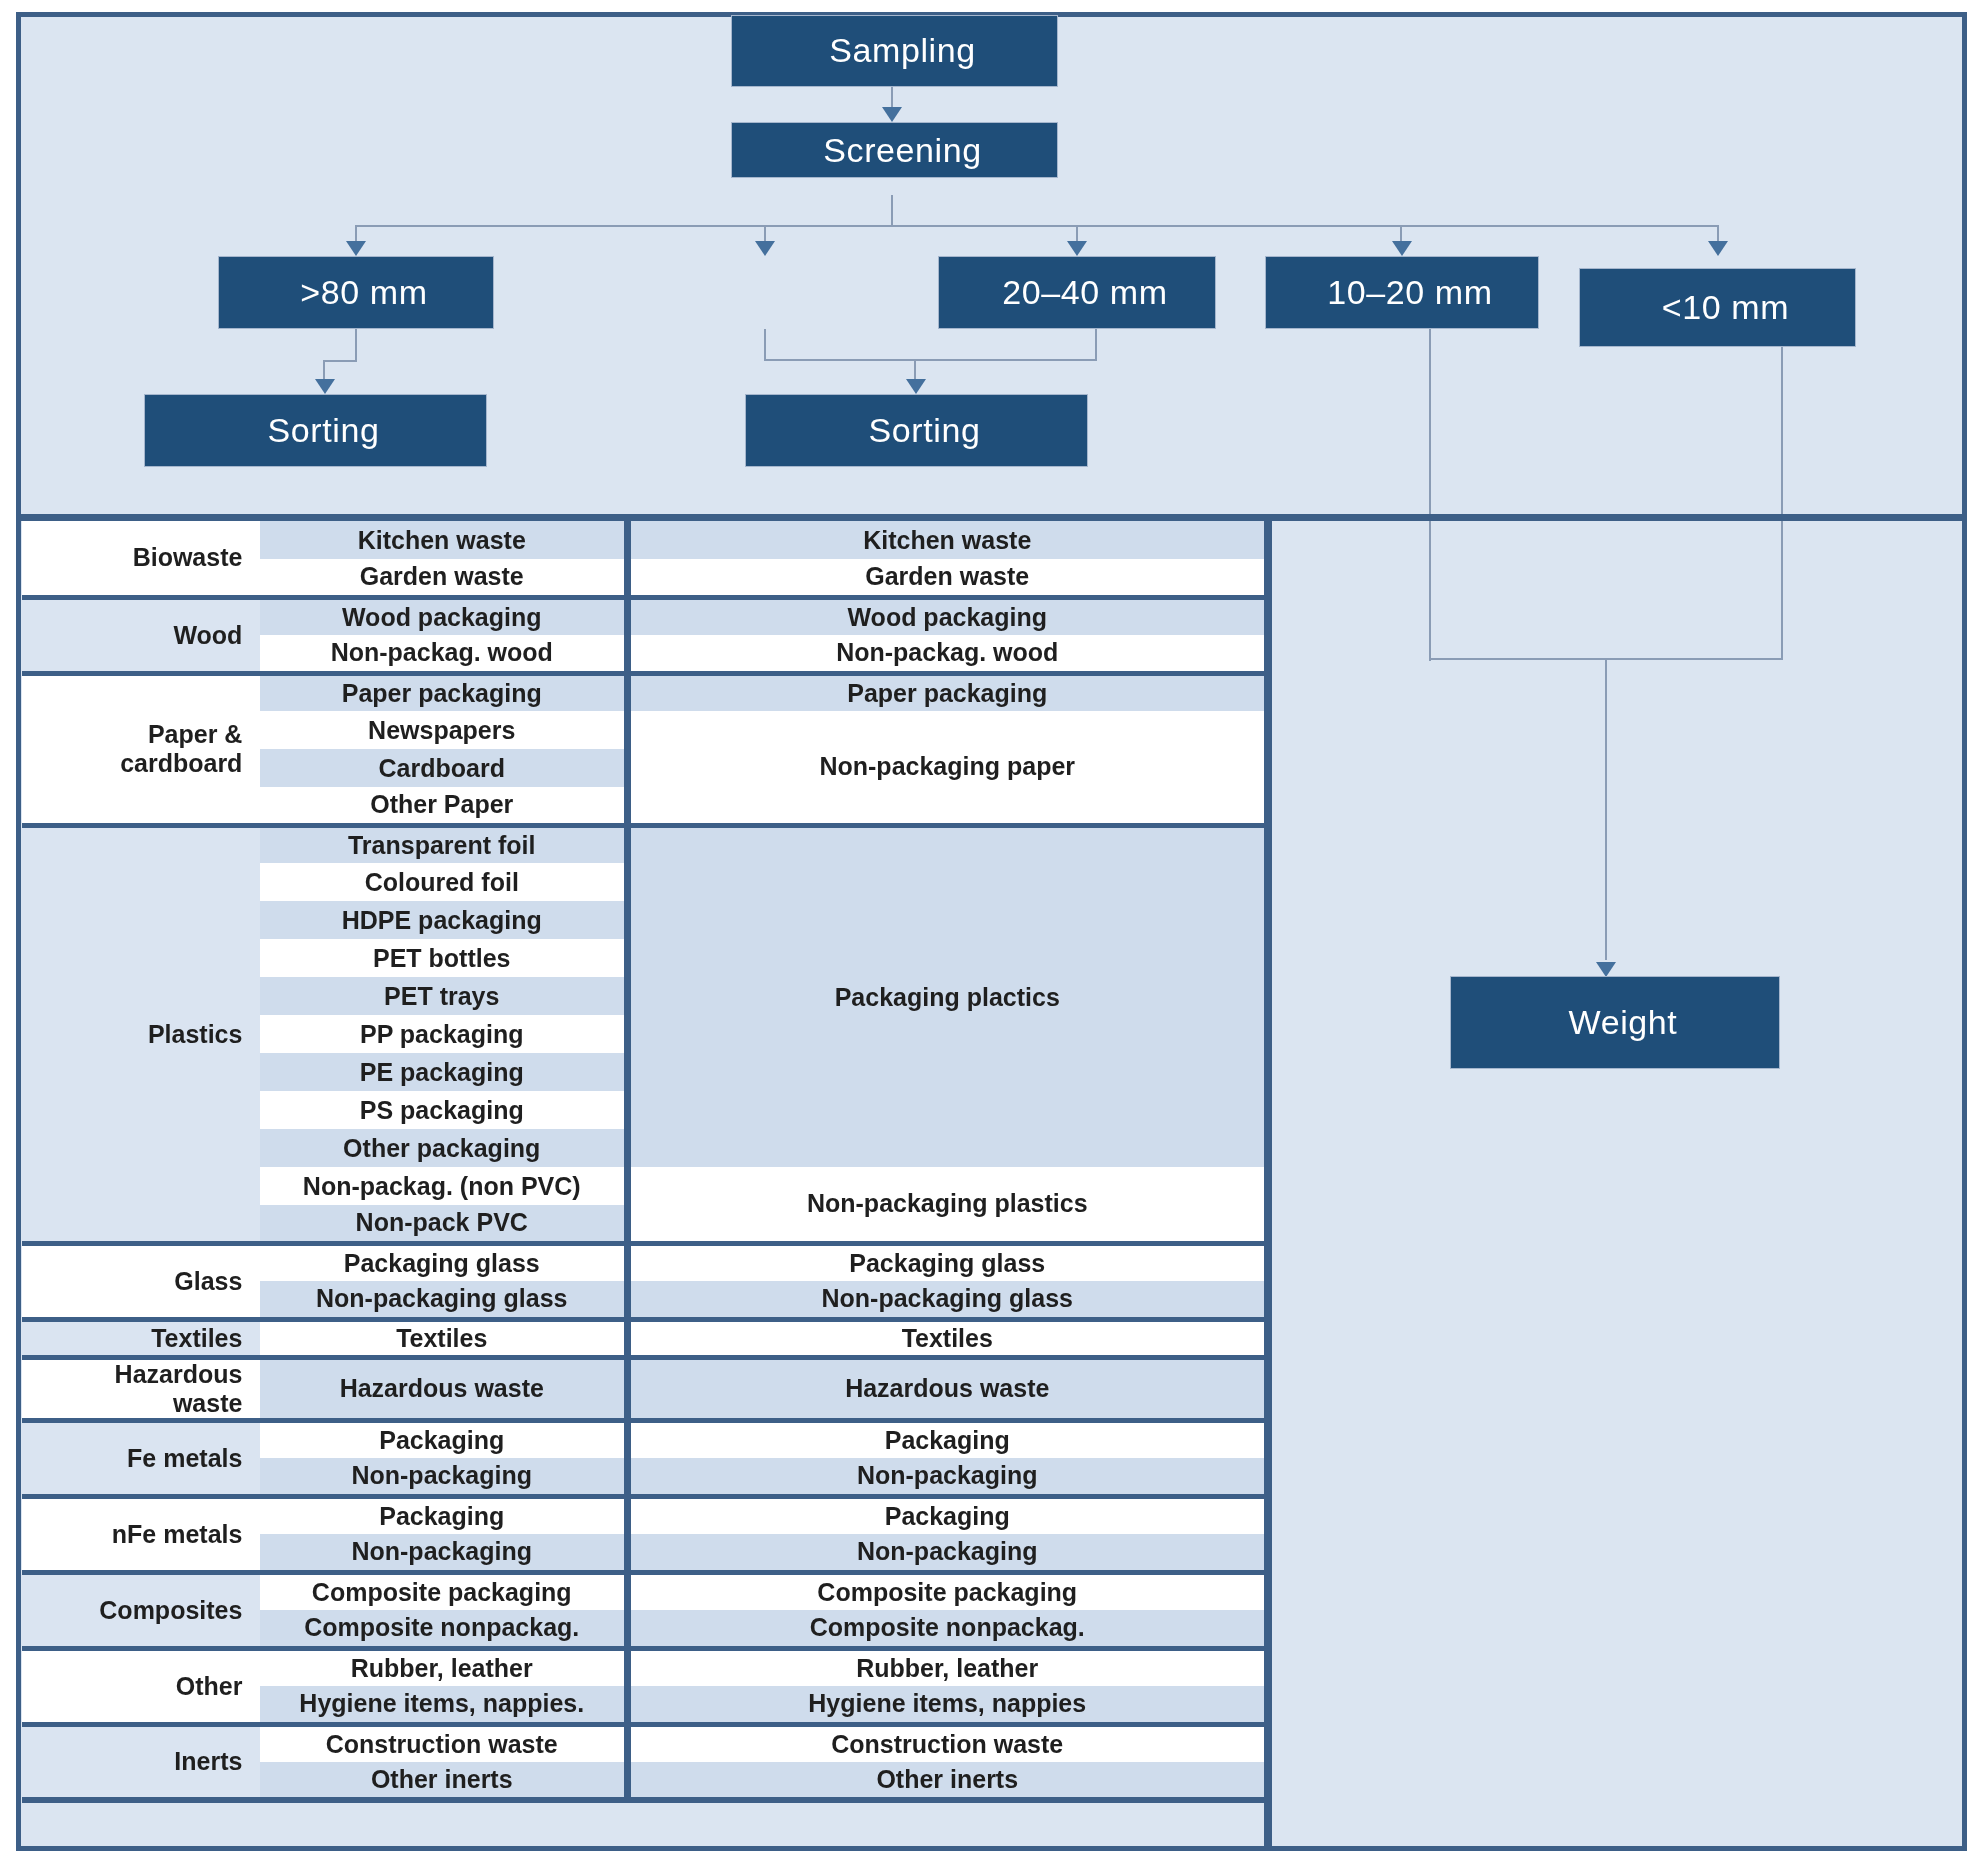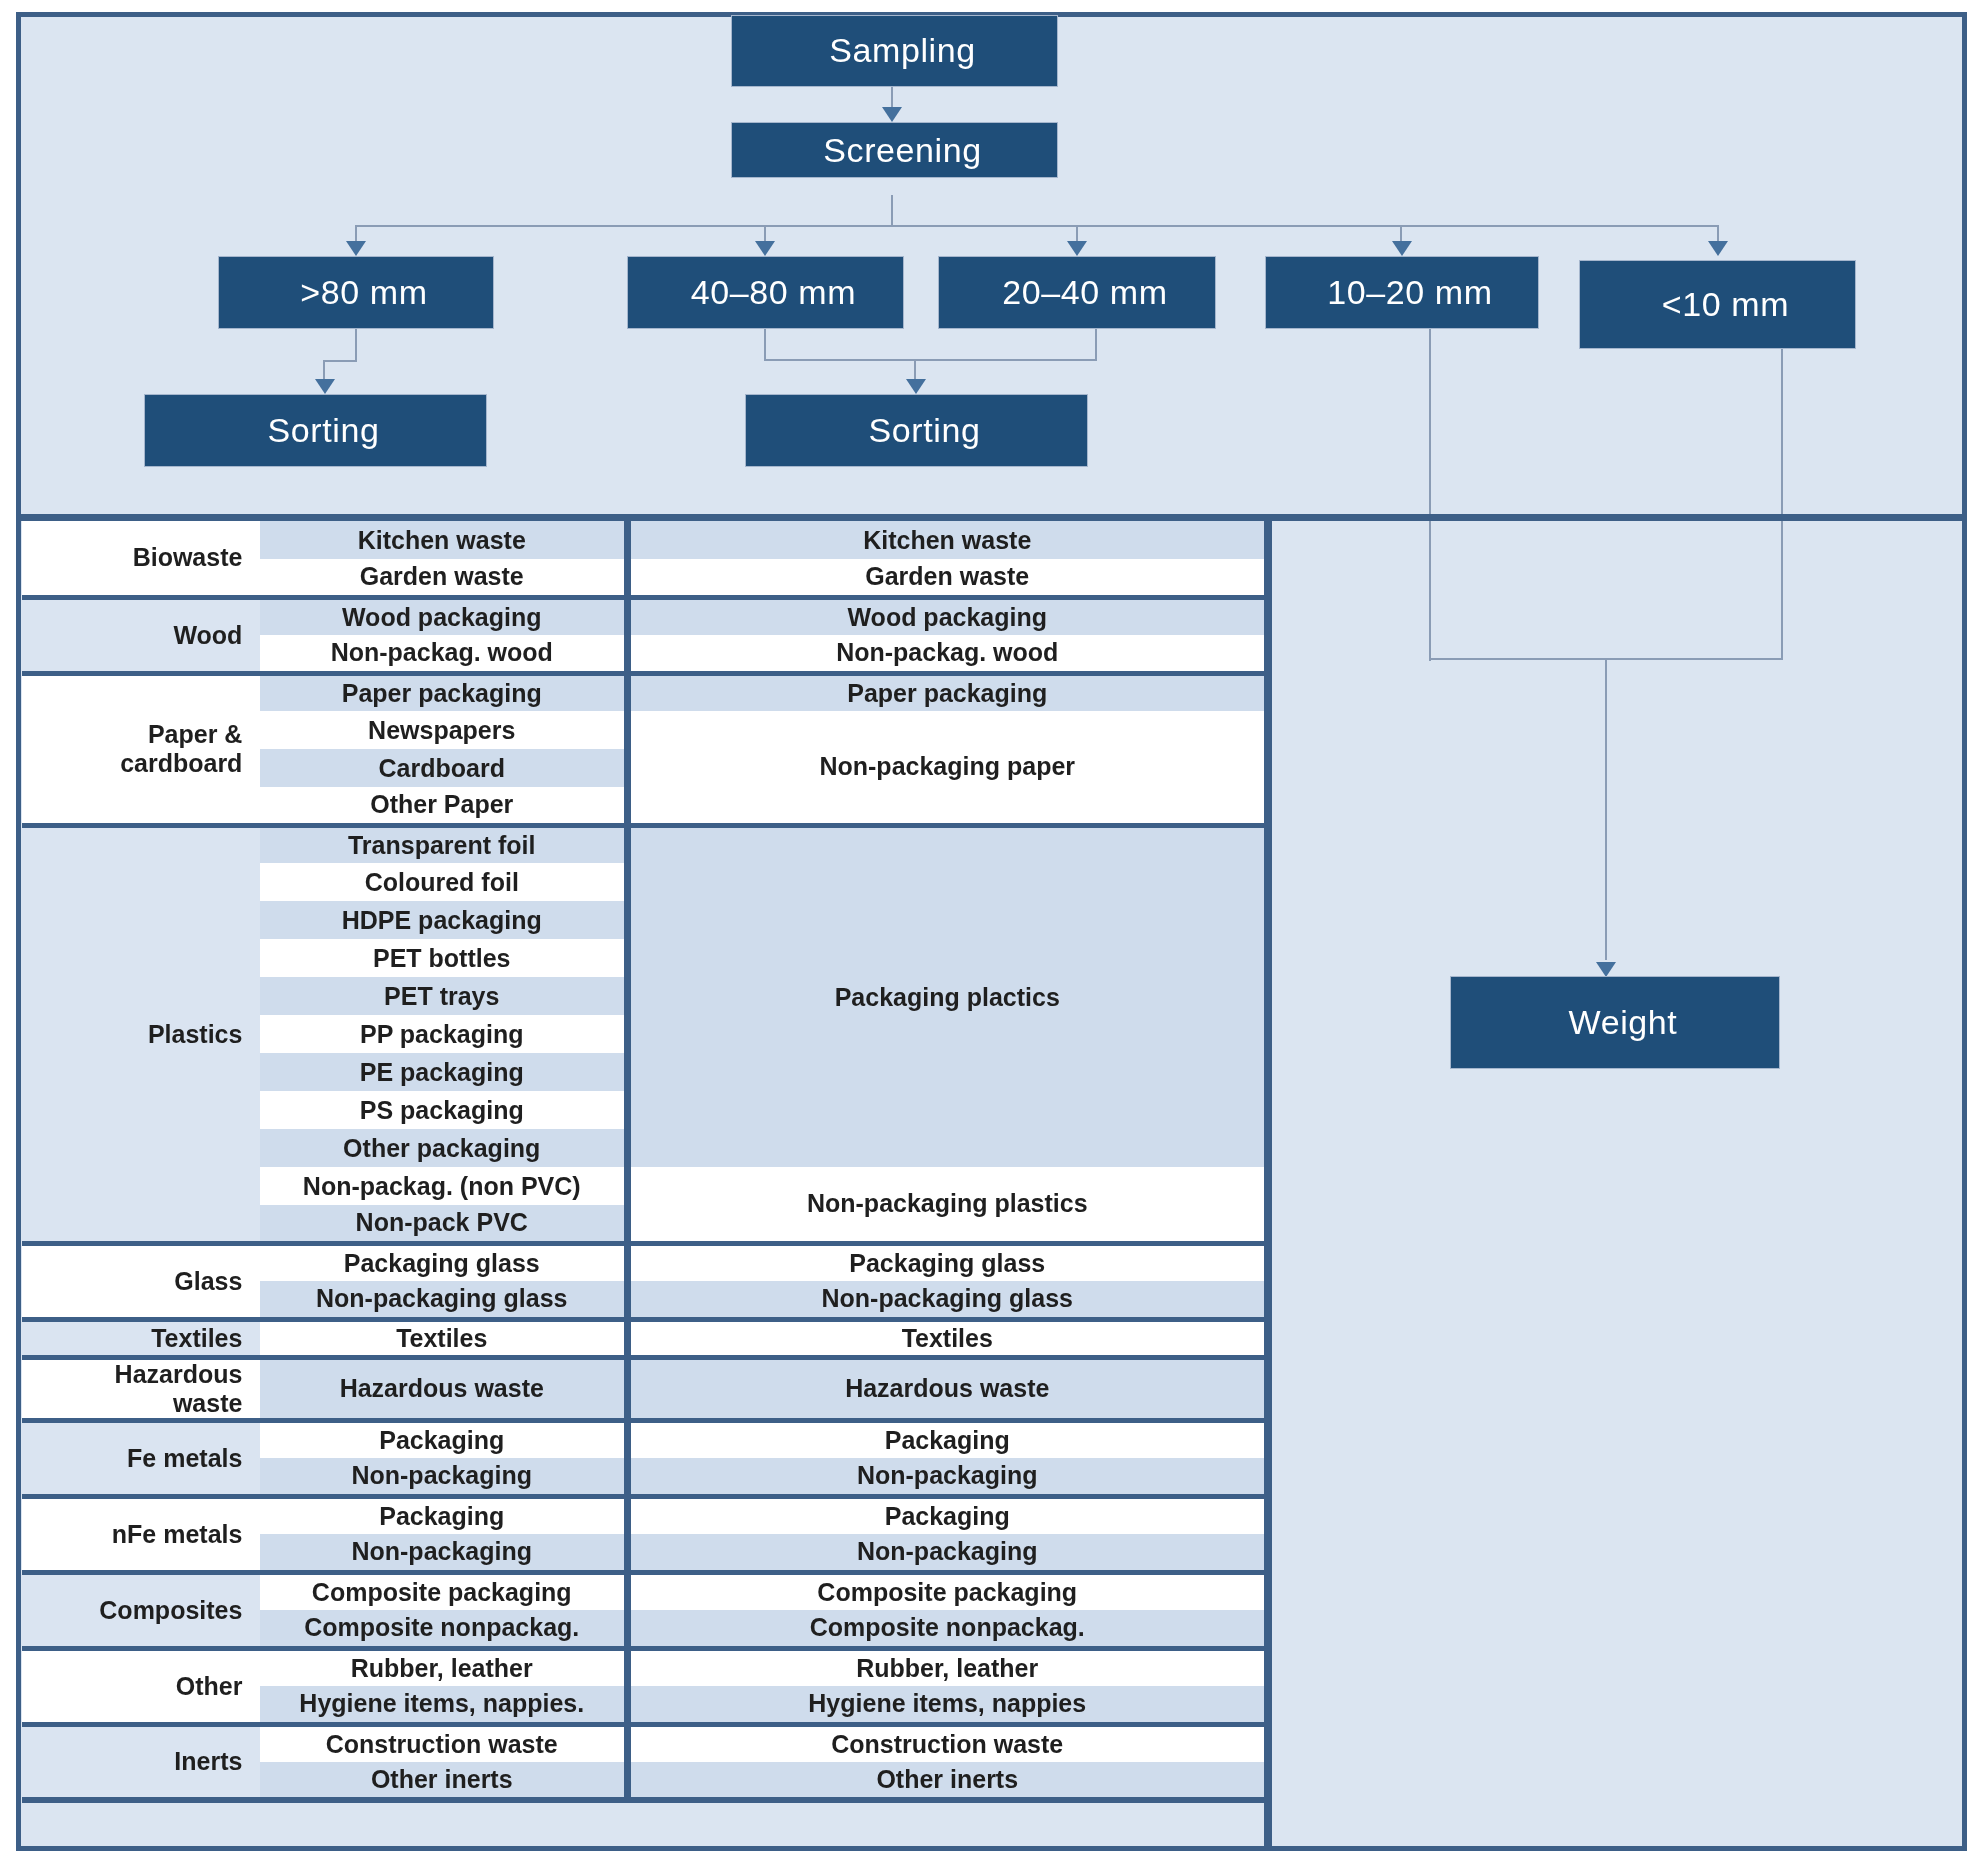--- a/index.html
+++ b/index.html
@@ -88,30 +88,27 @@
   <div class="pbox" style="left:731px;top:14.7px;width:327px;height:72px">
       <span>Sampling</span>
     </div>
   <div class="pbox" style="left:731px;top:122px;width:327px;height:56px">
       <span>Screening</span>
     </div>
 
   <div class="pbox" style="left:218px;top:256px;width:276px;height:73px">
       <span>&gt;80 mm</span>
     </div>
-  <div class="pbox" style="left:627px;top:256px;width:277px;height:73px">
-      <span>40–80 mm</span>
-    </div>
   <div class="pbox" style="left:938px;top:256px;width:278px;height:73px">
       <span>20–40 mm</span>
     </div>
   <div class="pbox" style="left:1265px;top:256px;width:274px;height:73px">
       <span>10–20 mm</span>
     </div>
-  <div class="pbox" style="left:1579px;top:260px;width:277px;height:89px">
+  <div class="pbox" style="left:1579px;top:268px;width:277px;height:79px">
       <span>&lt;10 mm</span>
     </div>
 
   <div class="pbox" style="left:144px;top:394px;width:343px;height:73px">
       <span>Sorting</span>
     </div>
   <div class="pbox" style="left:745px;top:394px;width:343px;height:73px">
       <span>Sorting</span>
     </div>
   <div class="pbox" style="left:1450px;top:976px;width:330px;height:93px">

